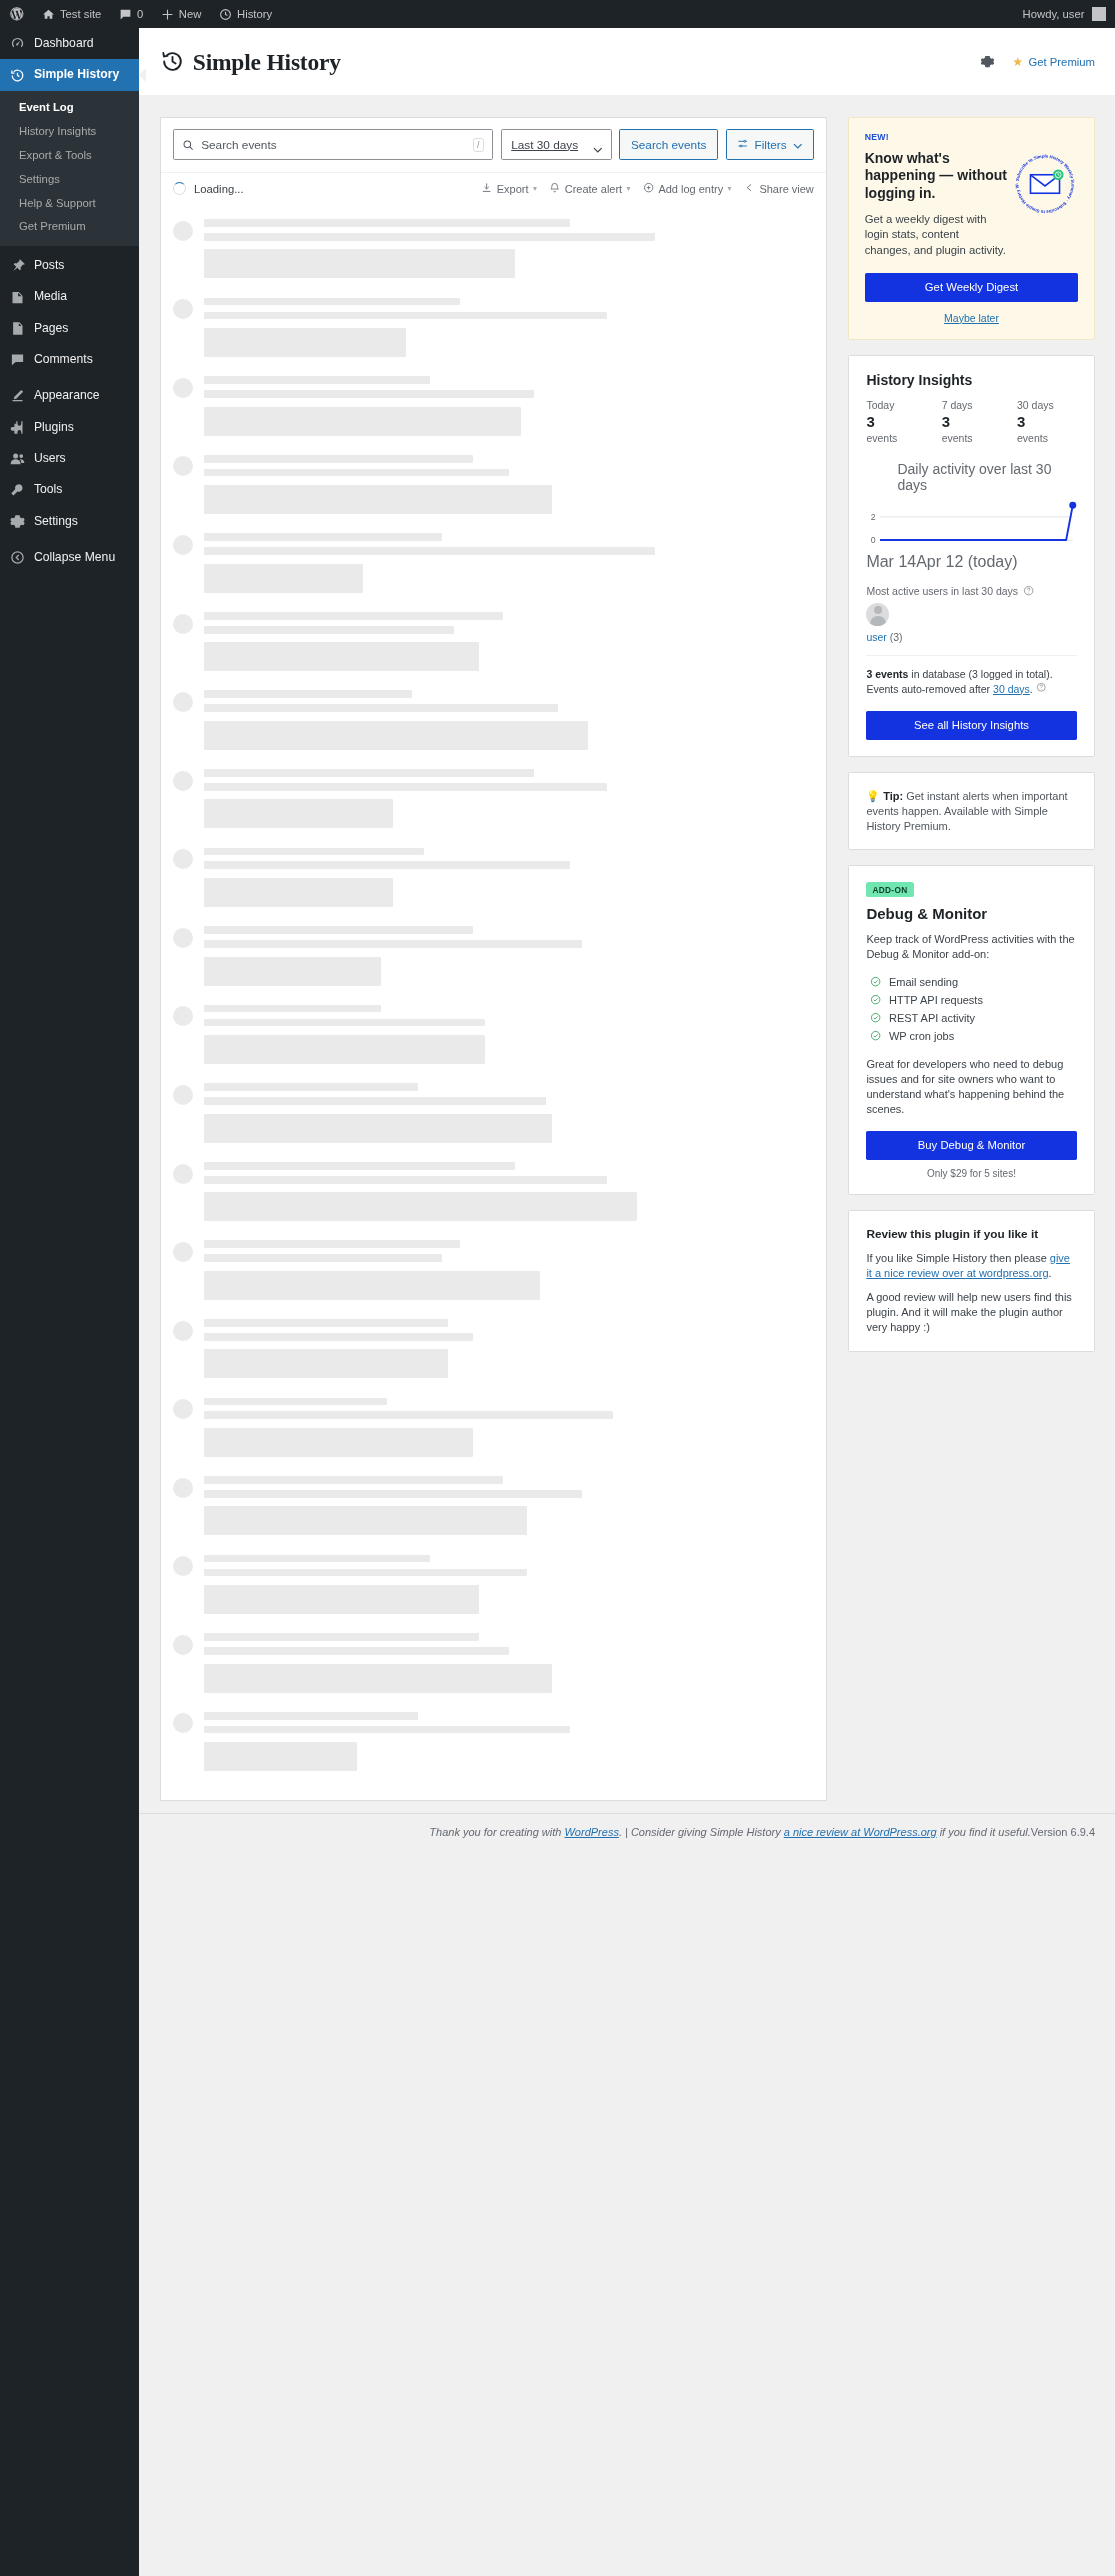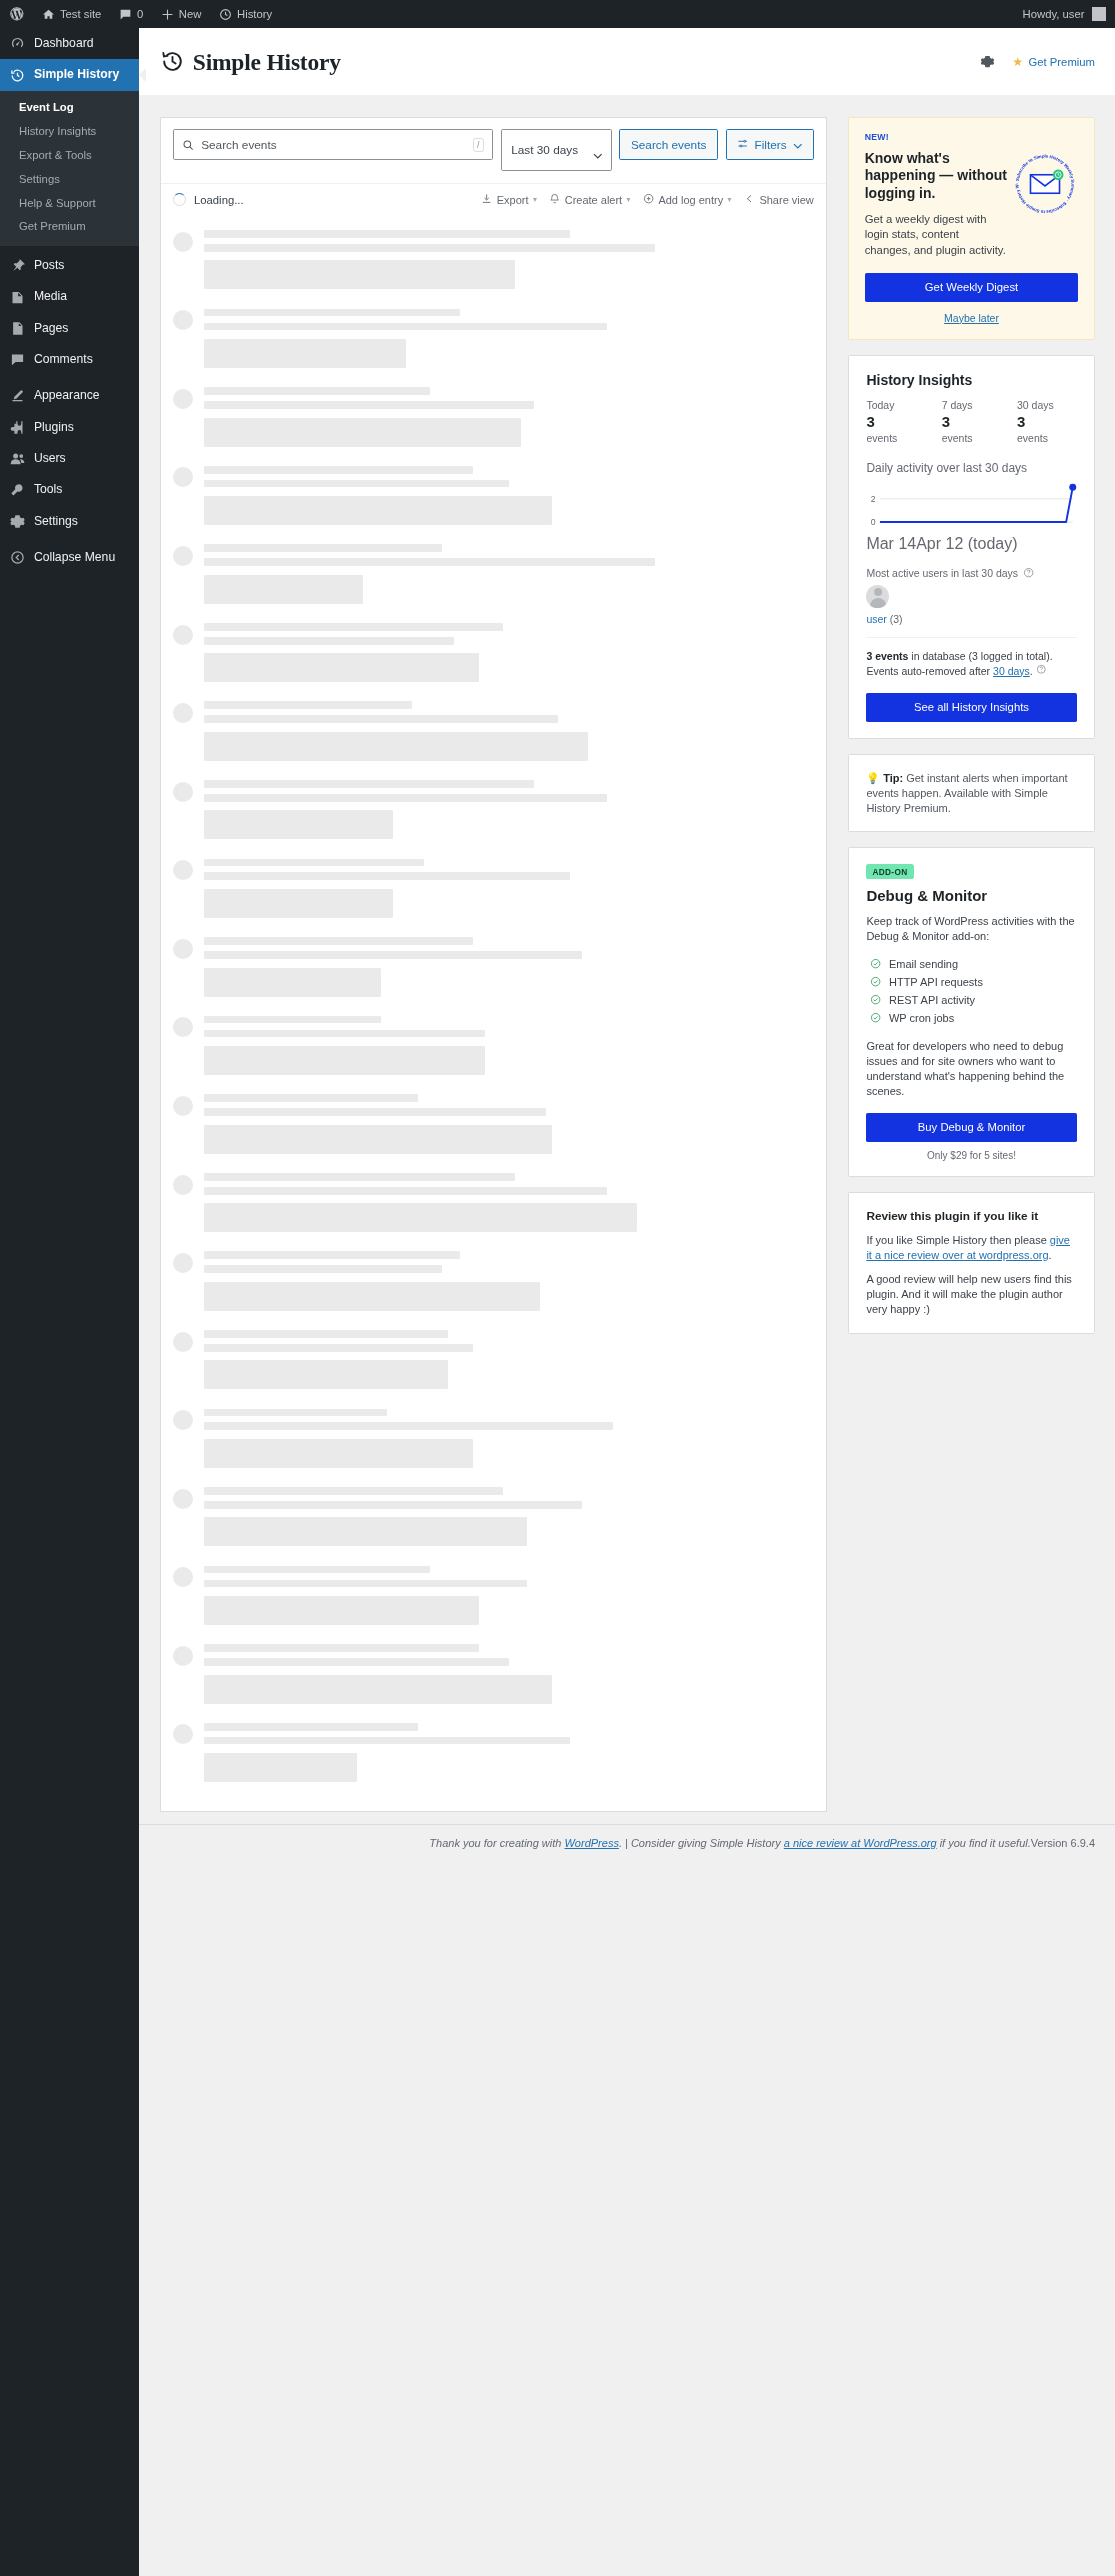--- a/index.html
+++ b/index.html
@@ -92,22 +92,22 @@
     font-family: "Liberation Sans", sans-serif; background: transparent;
   }
   .search-field input::placeholder { color: #50575e; }
   .kbd {
     border: 0.9px solid #dcdcde; border-radius: 2.6px; color: #8c8f94;
     font-size: 8.7px; padding: 0.9px 3.5px; line-height: 10.5px; background: #fff;
   }
   .select-box {
     position: relative; display: flex; align-items: center;
     border: 0.9px solid #8c8f94; border-radius: 1.7px; background: #fff;
-    height: 42px; padding: 0 24.4px 0 9.6px; font-size: 11.8px; color: #3c434a;
-    min-width: 111px; cursor: pointer;
+    height: 31px; padding: 0 24.4px 0 9.6px; font-size: 11.8px; color: #3c434a;
+    min-width: 111px; cursor: pointer; text-decoration: underline;
   }
   .select-box .chev { position: absolute; right: 7.8px; top: 50%; margin-top: -2.6px; }
   .btn-sec {
     display: flex; align-items: center; gap: 6.1px; height: 31px;
     border: 0.9px solid #2271b1; border-radius: 1.7px; background: #f6f7f7;
     color: #2271b1; font-size: 11.8px; padding: 0 10.5px; cursor: pointer;
     font-family: "Liberation Sans", sans-serif; white-space: nowrap;
   }
 
   
@@ -164,21 +164,21 @@
     margin-top: 9.6px; text-decoration: underline; cursor: pointer;
   }
 
   .card-title { font-size: 14px; font-weight: bold; color: #1d2327; margin-bottom: 11.3px; }
   .stats-row { display: flex; gap: 15.7px; margin-bottom: 16.6px; }
   .stat { flex: 1; }
   .stat-label { font-size: 10.5px; color: #646970; line-height: 13px; }
   .stat-num { font-size: 15px; font-weight: bold; color: #1d2327; line-height: 17.4px; margin: 0.9px 0; }
   .stat-unit { font-size: 10.5px; color: #646970; line-height: 13px; }
 
-  .chart-label { font-size: 12px; color: #646970; margin-bottom: 5.2px; }
+  .chart-label { font-size: 14px; color: #646970; margin-bottom: 5.2px; margin-left: 31px; }
   .chart-wrap { position: relative; height: 51px; margin-bottom: 3.5px; }
   .chart-axis-dates { display: flex; font-size: 16px; color: #646970; }
 
   .active-users-head {
     display: flex; align-items: center; gap: 5.2px; font-size: 10.5px;
     color: #646970; margin: 14px 0 6.1px;
   }
   .help-icon { width: 11.3px; height: 11.3px; color: #8c8f94; }
   .avatar-circle {
     width: 23px; height: 23px; border-radius: 50%; background: #dcdcde;

